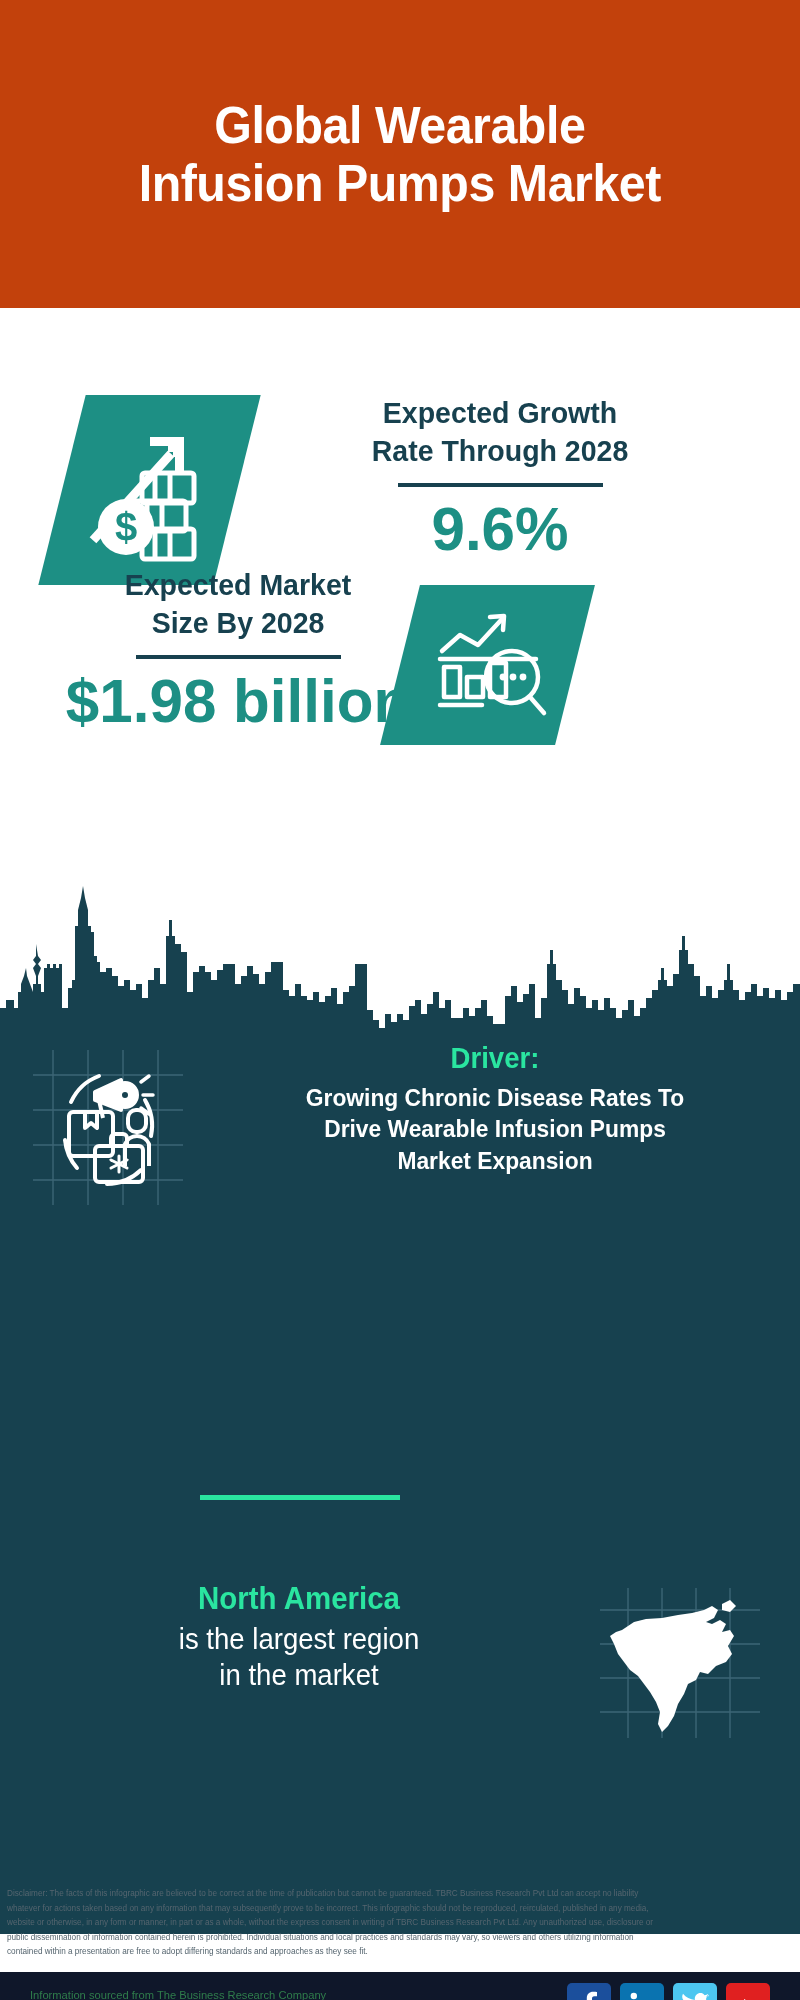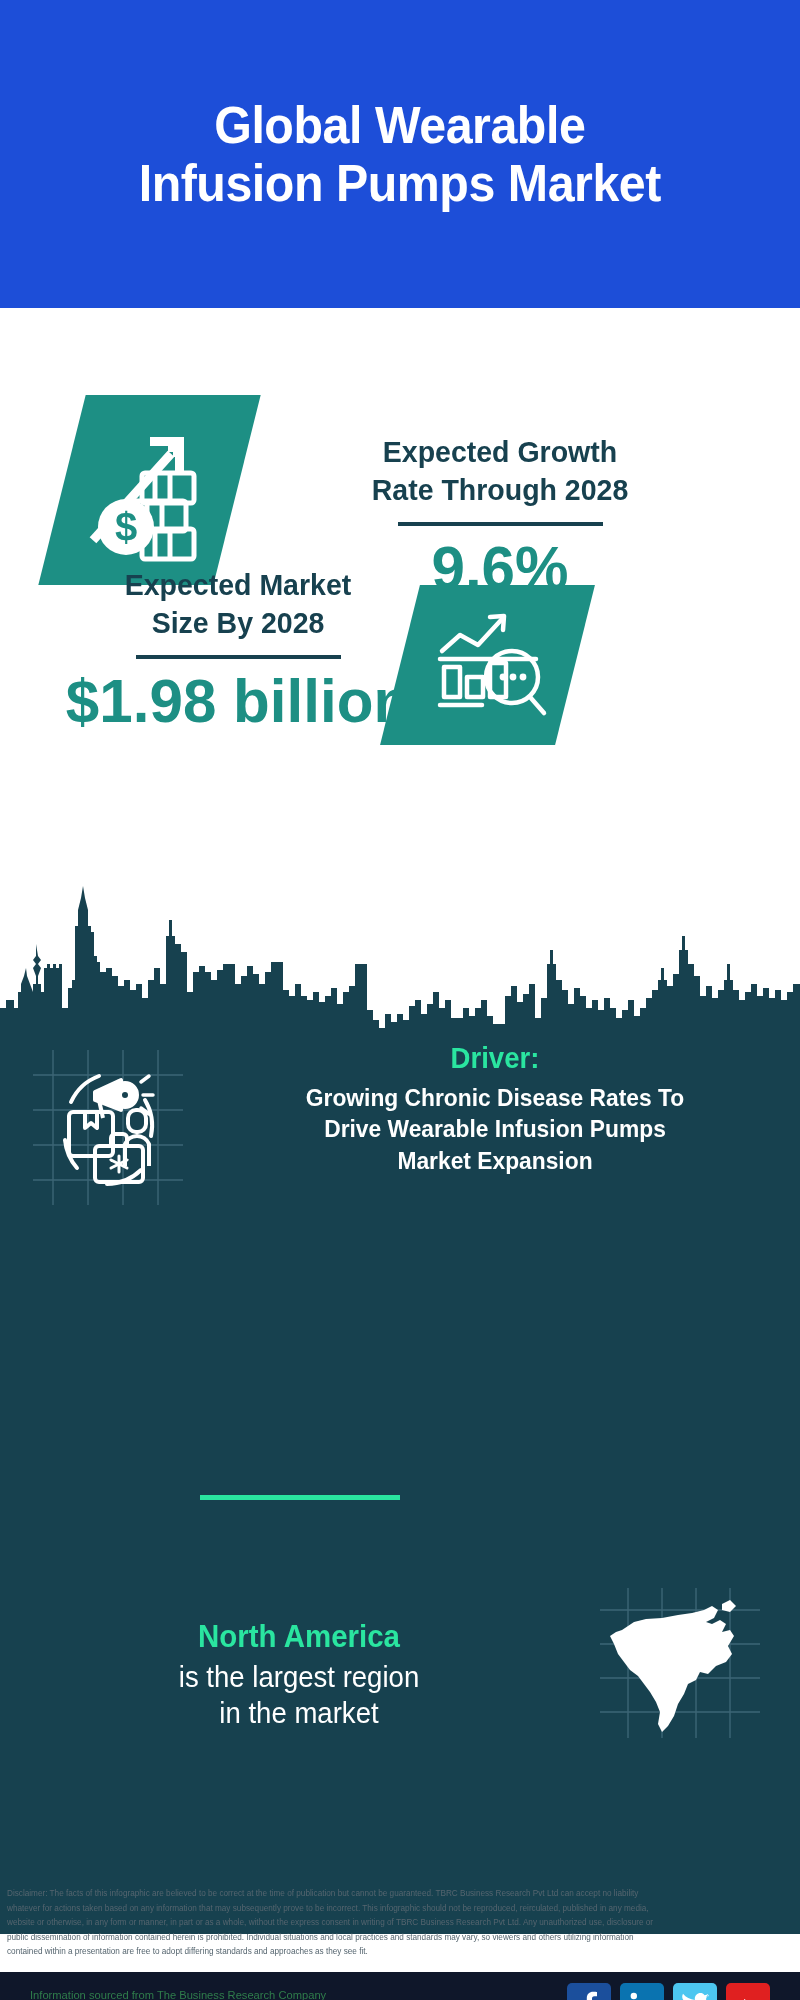--- a/index.html
+++ b/index.html
@@ -19,21 +19,21 @@
     height: 2000px;
     position: relative;
     background: #ffffff;
   }
 
   
   .header {
     position: absolute;
     left: 0; top: 0;
     width: 800px; height: 308px;
-    background: #1d4ed8;
+    background: #c2410c;
     display: flex;
     align-items: center;
     justify-content: center;
   }
   .header-title {
     color: #ffffff;
     font-size: 52px;
     font-weight: 700;
     line-height: 1.12;
     text-align: center;
@@ -156,21 +156,20 @@
     left: 0; top: 1580px;
     width: 800px;
     display: flex;
     align-items: flex-start;
   }
   .region-text {
     width: 560px;
     text-align: center;
     padding-left: 38px;
     box-sizing: border-box;
-    margin-top: 38px;
   }
   .region-head {
     color: #2ae5a0;
     font-size: 31px;
     font-weight: 700;
     line-height: 1.2;
     transform: scaleX(0.95);
   }
   .region-body {
     color: #ffffff;
@@ -253,21 +252,21 @@
             <line x1="82" y1="86" x2="82" y2="116"></line>
             <line x1="75" y1="114" x2="75" y2="144"></line>
             <line x1="90" y1="114" x2="90" y2="144"></line>
           </g>
           <circle cx="46" cy="112" r="28" fill="#ffffff"></circle>
           <text x="46" y="126" font-family="'Liberation Sans',sans-serif" font-size="40" font-weight="700" fill="#1d8f84" text-anchor="middle">$</text>
         </svg>
       </div>
     </div>
 
-    <div class="stat-block" style="left:270px; top:86px; width:460px;margin-top:39px;">
+    <div class="stat-block" style="left:270px; top:86px; width:460px;">
       <div class="stat-label">Expected Growth
 Rate Through 2028</div>
       <div class="stat-rule"></div>
       <div class="stat-value">9.6%</div>
     </div>
 
     <div class="stat-block" style="left:8px; top:258px; width:460px;">
       <div class="stat-label">Expected Market
 Size By 2028</div>
       <div class="stat-rule"></div>

